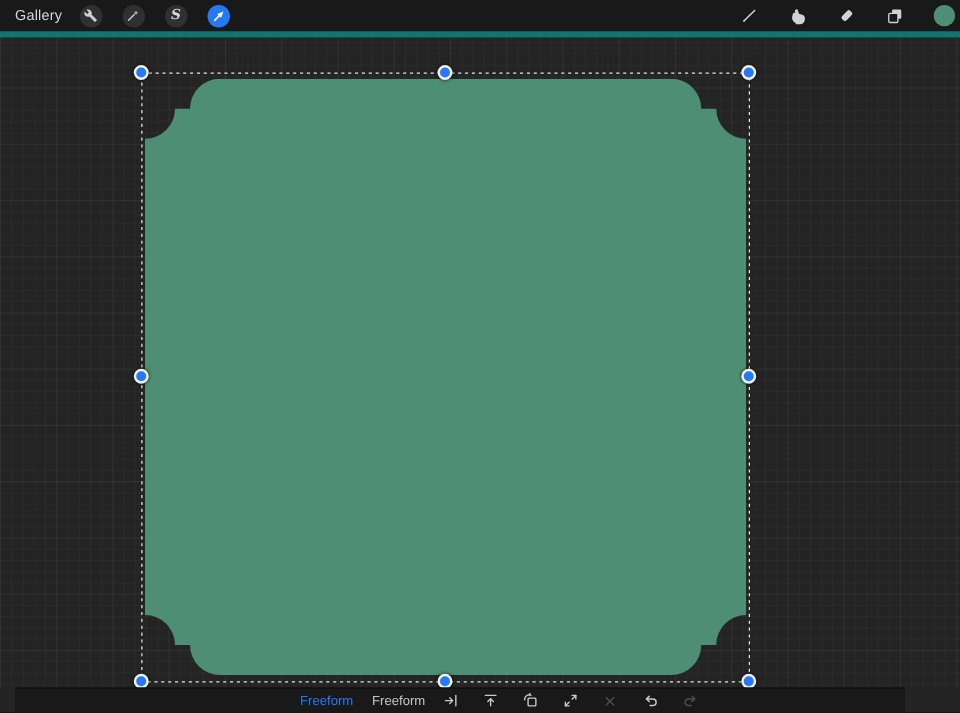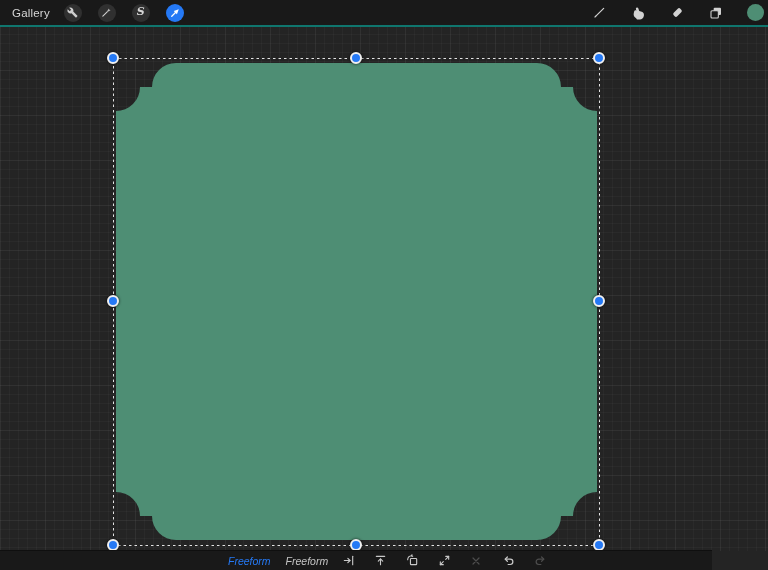--- a/index.html
+++ b/index.html
@@ -3,21 +3,21 @@
 <meta charset="utf-8">
 <style>
   html,body{margin:0;padding:0;background:#000;}
   body{width:768px;height:570px;position:relative;overflow:hidden;
        font-family:"Liberation Sans", sans-serif;
        -webkit-font-smoothing:antialiased;}
   .app{position:absolute;inset:0;background:var(--canvas-bg,#242424);}
 
   
   .topbar{position:absolute;left:0;top:0;width:768px;height:25px;
-          background:var(--bar-bg,#191919);border-bottom:2px solid #0f766e;
+          background:var(--bar-bg,#191919);border-bottom:5px solid #0f766e;
           display:flex;align-items:center;z-index:30;justify-content:flex-end;}
   .gallery{margin-left:12px;font-size:11.5px;color:var(--text-light,#d6d6d6);letter-spacing:.2px;}
   .tool-circle{width:18px;height:18px;border-radius:50%;background:#303030;
                display:flex;align-items:center;justify-content:center;flex:0 0 auto;}
   .tool-circle.first{margin-left:14px;}
   .tool-circle + .tool-circle{margin-left:16px;}
   .tool-circle.active{background:var(--accent-blue,#2579f5);}
   .s-glyph{font-family:"DejaVu Serif", serif;font-style:italic;font-weight:700;
            font-size:11px;color:#d8d8d8;line-height:1;transform:translateY(-1px);}
   .right-tools{margin-left:auto;display:flex;align-items:center;gap:21px;padding-right:4px;}
@@ -34,22 +34,22 @@
             linear-gradient(90deg, rgba(255,255,255,.028) 1px, transparent 1px);
           background-size:45px 45px,45px 45px,9px 9px,9px 9px;}
   .shape-svg{position:absolute;left:116px;top:38px;width:481px;height:477px;}
   .selection-svg{position:absolute;left:113px;top:33px;width:487px;height:488px;
                  overflow:visible;pointer-events:none;}
   .handle{position:absolute;width:8px;height:8px;border-radius:50%;
           background:var(--accent-blue,#2579f5);border:2px solid #f0f0f0;
           box-shadow:0 0 3px rgba(0,0,0,.8);z-index:20;}
 
   
-  .bottombar{position:absolute;left:0;bottom:0;width:712px;height:19px;
-             background:var(--bar-bg,#191919);border-top:1px solid #0f0f0f;z-index:30;font-style:italic;}
+  .bottombar{position:absolute;left:12px;bottom:0;width:712px;height:19px;
+             background:var(--bar-bg,#191919);border-top:1px solid #0f0f0f;z-index:30;}
   .modes{position:absolute;left:228px;top:0;height:19px;display:flex;align-items:center;gap:15px;}
   .mode{font-size:10.5px;color:#c4c4c4;}
   .mode.active{color:var(--accent-blue,#2579f5);}
   .tb-actions{position:absolute;left:341px;top:0;height:19px;display:flex;align-items:center;gap:18px;}
   .tb-actions .tb-btn{width:14px;height:14px;display:flex;align-items:center;justify-content:center;}
   svg{display:block;}
 </style>
 </head>
 <body>
 

